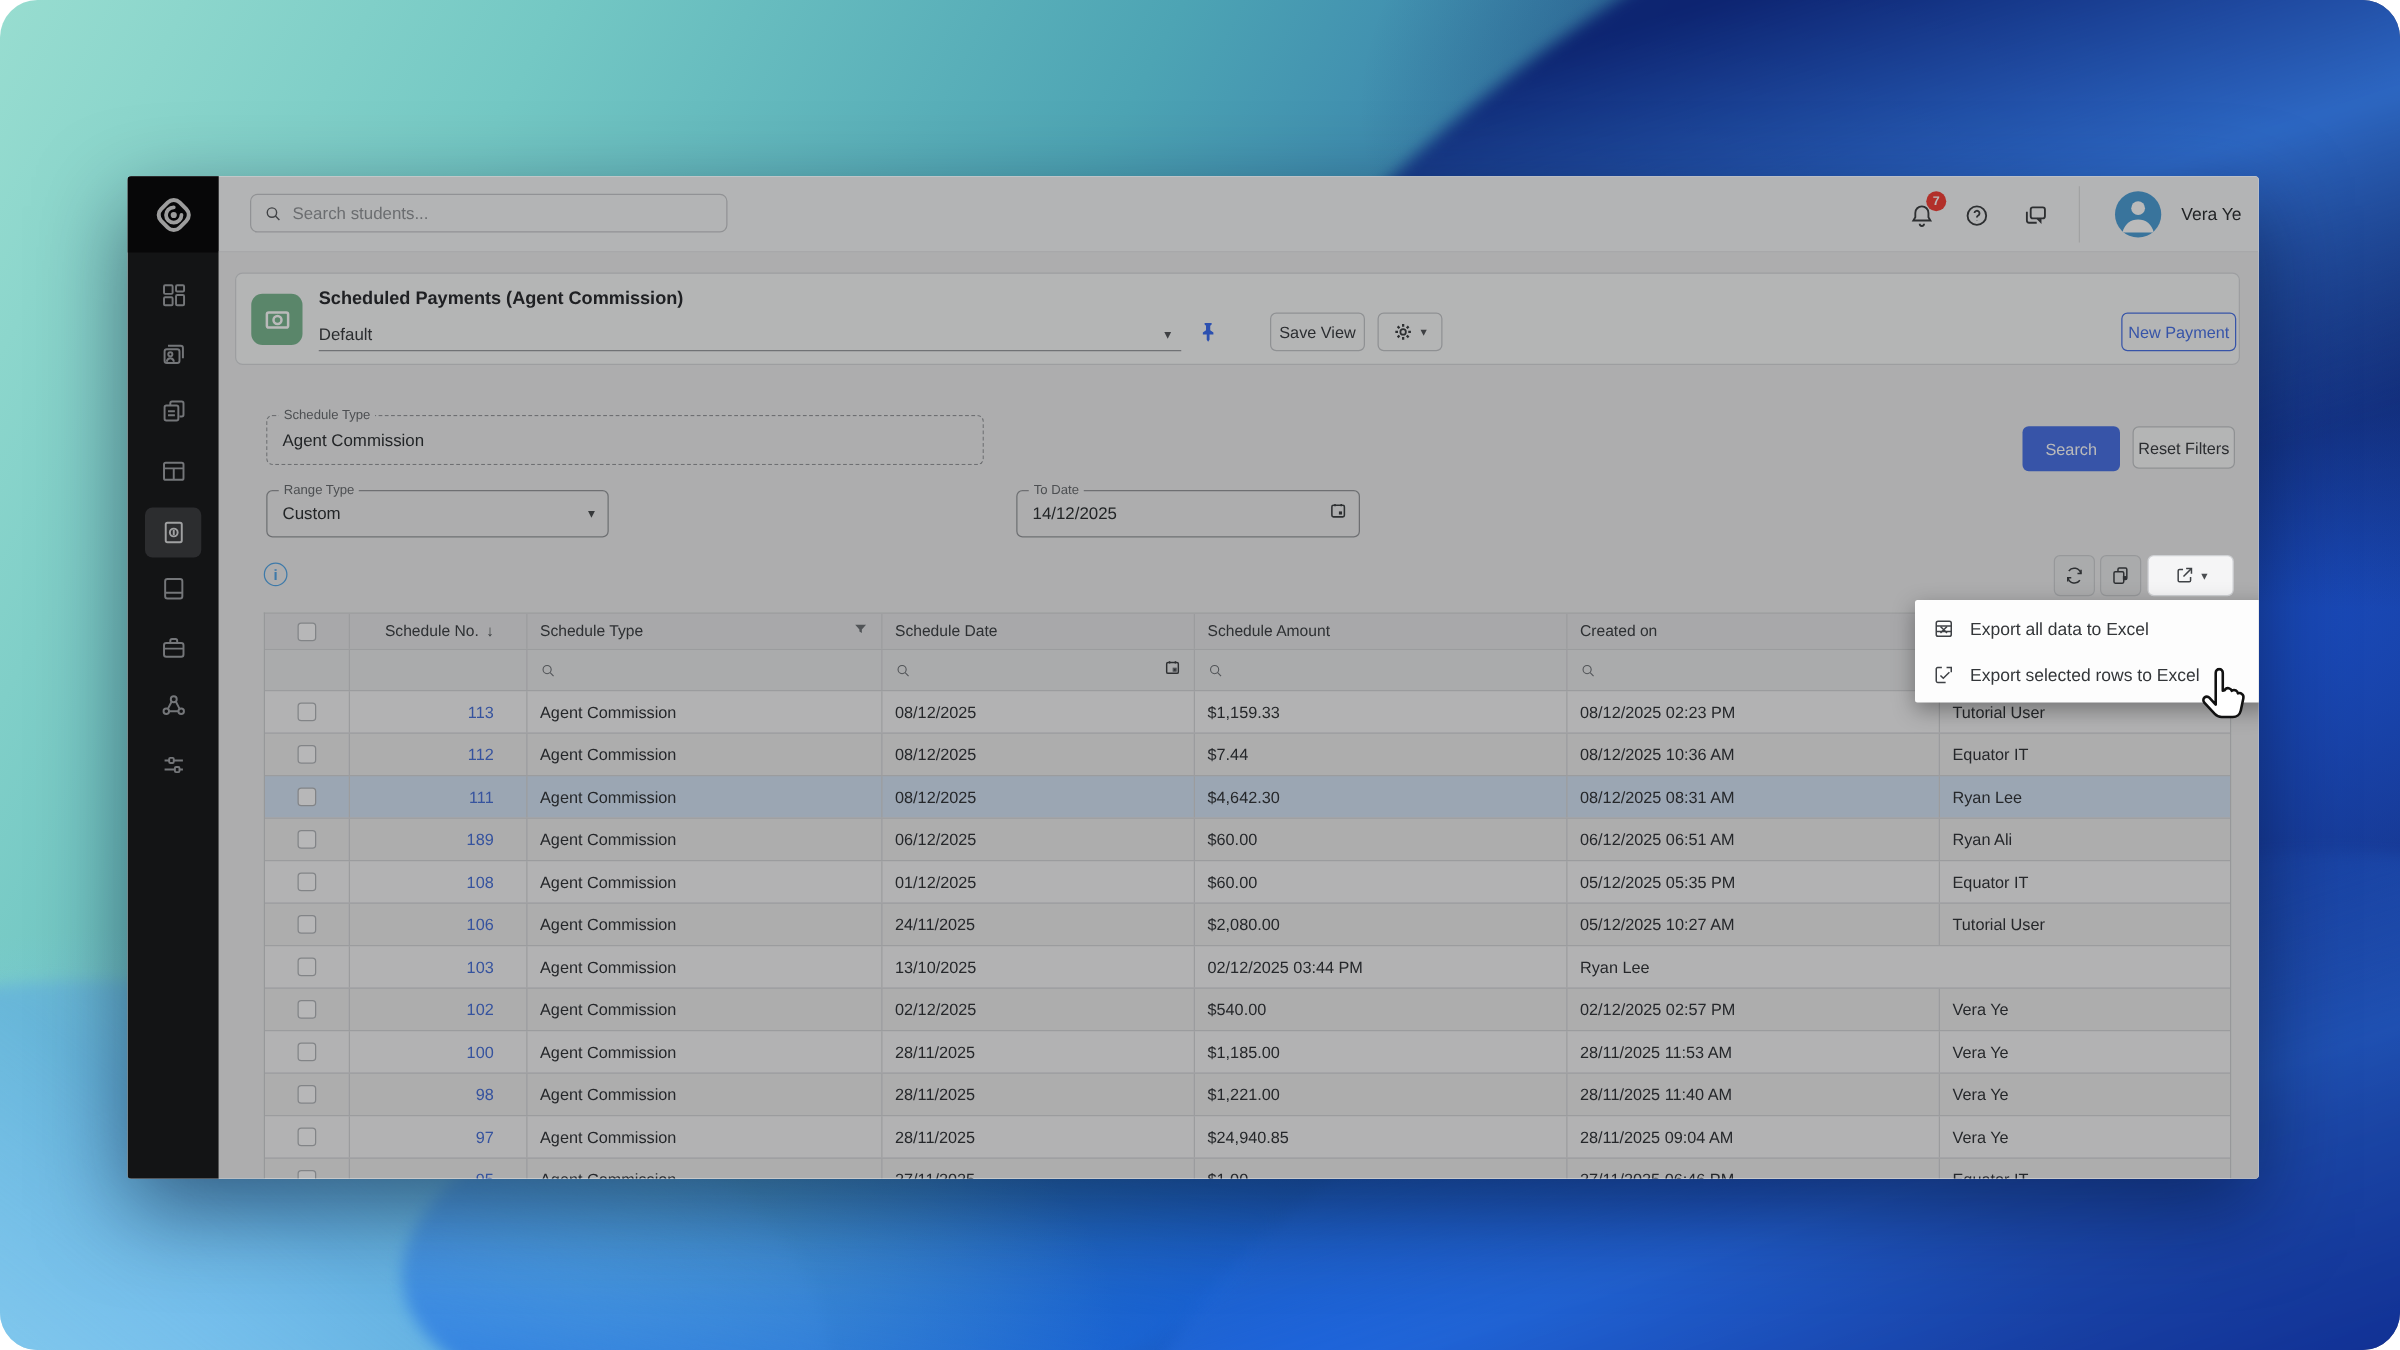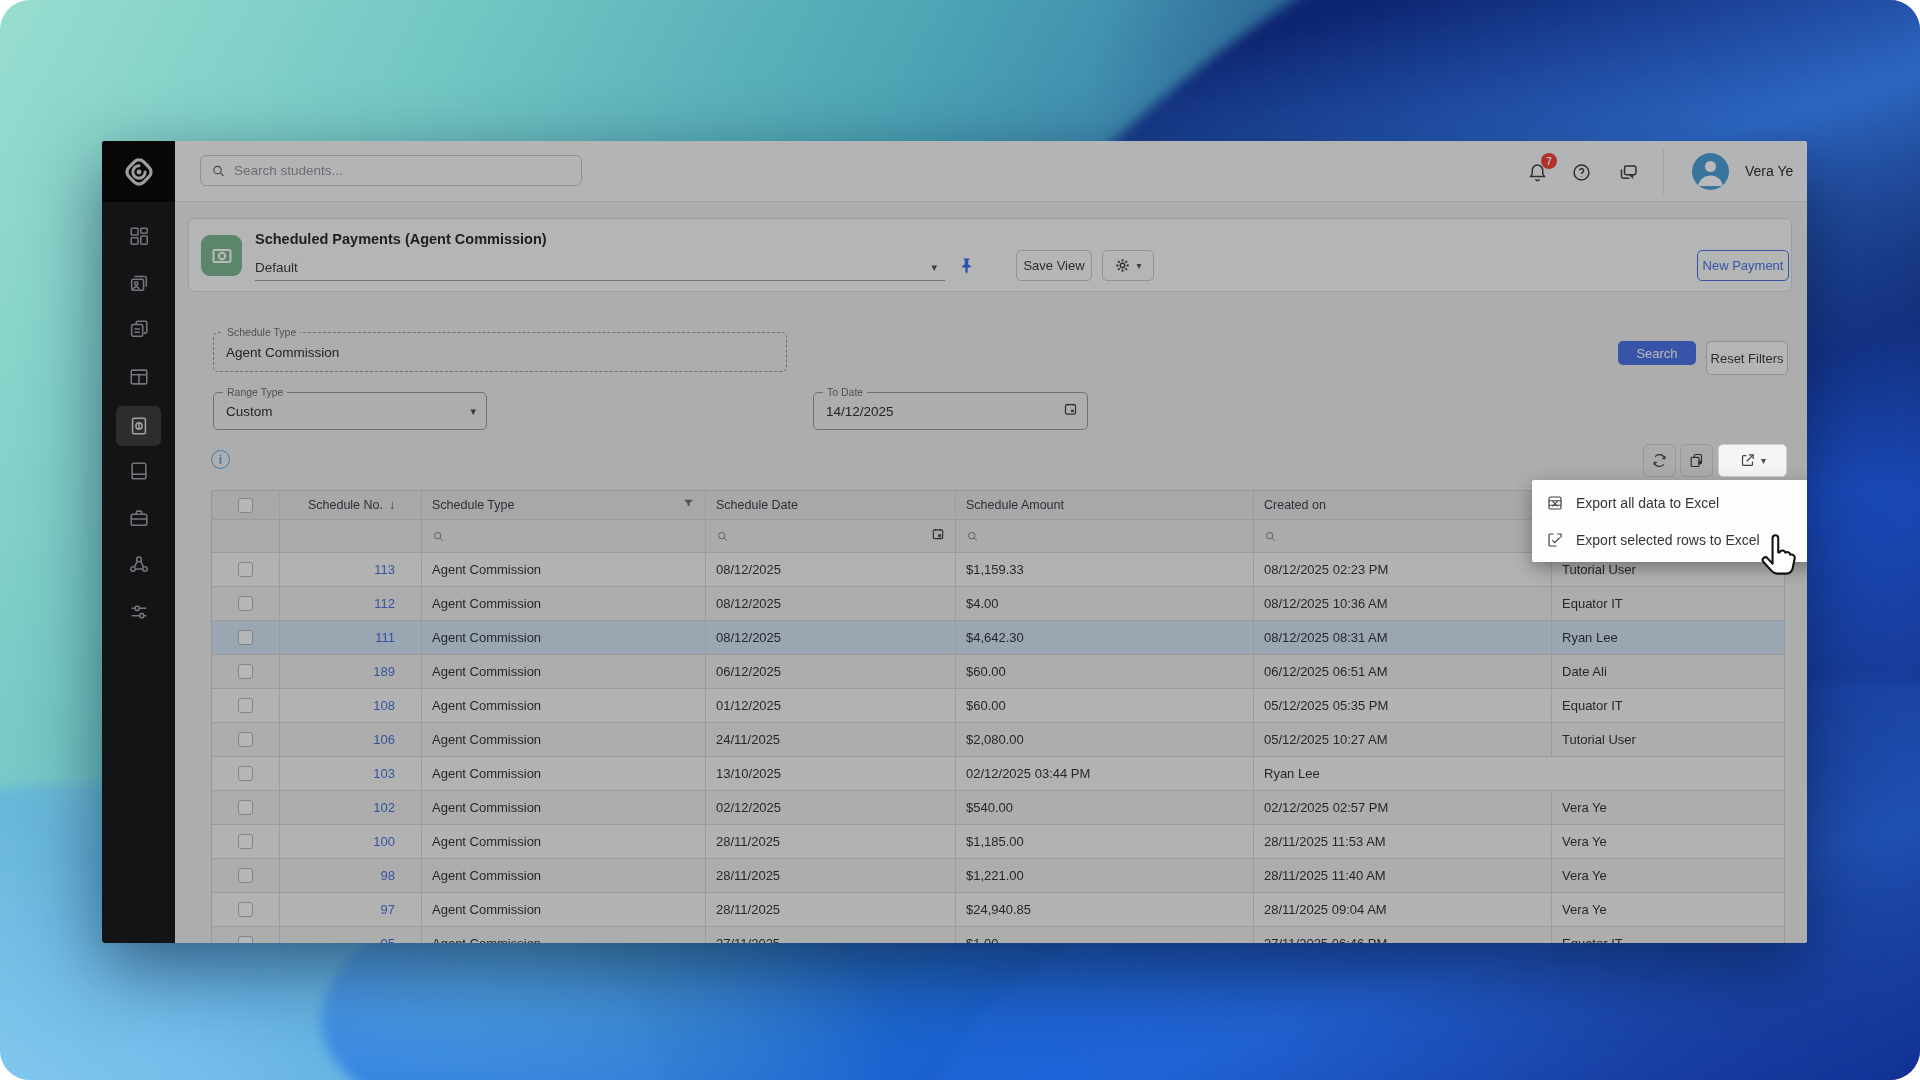--- a/index.html
+++ b/index.html
@@ -86,21 +86,21 @@
   .field .flabel { position:absolute; left:9px; top:-7px; background:#edeeef; padding:0 4px;
     font-size:10.5px; color:#6a6d71; }
   .field .fvalue { position:absolute; left:12px; top:50%; transform:translateY(-50%);
     font-size:13.5px; color:#2f3235; }
   .field .fcaret { position:absolute; right:10px; top:50%; transform:translateY(-50%); color:#4a4d50; font-size:11px; }
   .field .fcal { position:absolute; right:9px; top:50%; transform:translateY(-50%); }
   .f-schedule-type { left:38px; top:130px; width:574px; height:40px; }
   .f-range { left:38px; top:190px; width:274px; height:38px; }
   .f-from { left:337px; top:190px; width:275px; height:38px; }
   .f-to   { left:638px; top:190px; width:275px; height:38px; }
-  .search-btn { position:absolute; left:1443px; top:139px; width:78px; height:24px;
+  .search-btn { position:absolute; left:1443px; top:139px; width:78px; height:36px;
     background:var(--accent-blue,#4c74e6); color:#fff; border:none; border-radius:5px; font-size:13px;
     display:flex; align-items:center; justify-content:center; }
   .reset-btn { position:absolute; left:1531px; top:139px; width:82px; height:34px; }
 
   
   .info-icon { position:absolute; left:36px; top:248px; width:19px; height:19px; border-radius:50%;
     border:1.6px solid var(--info-blue,#55a7e8); color:var(--info-blue,#55a7e8); font-size:12px; font-weight:bold;
     display:flex; align-items:center; justify-content:center; }
   .tool-btn { position:absolute; top:242px; height:33px; border:1px solid #cfd1d4; border-radius:5px;
     background:#eaebec; display:flex; align-items:center; justify-content:center; gap:5px; }
@@ -428,21 +428,21 @@
           </div>
           <div class="trow">
             <div class="cell c-check">
               <span class="checkbox"></span>
             </div>
             <div class="cell c-no">
               <a class="rowlink" href="#">112</a>
             </div>
             <div class="cell c-type">Agent Commission</div>
             <div class="cell c-date">08/12/2025</div>
-            <div class="cell c-amt">$4.00</div>
+            <div class="cell c-amt">$7.44</div>
             <div class="cell c-created">08/12/2025 10:36 AM</div>
             <div class="cell c-by">Equator IT</div>
           </div>
           <div class="trow selected">
             <div class="cell c-check">
               <span class="checkbox"></span>
             </div>
             <div class="cell c-no">
               <a class="rowlink" href="#">111</a>
             </div>
@@ -456,21 +456,21 @@
             <div class="cell c-check">
               <span class="checkbox"></span>
             </div>
             <div class="cell c-no">
               <a class="rowlink" href="#">189</a>
             </div>
             <div class="cell c-type">Agent Commission</div>
             <div class="cell c-date">06/12/2025</div>
             <div class="cell c-amt">$60.00</div>
             <div class="cell c-created">06/12/2025 06:51 AM</div>
-            <div class="cell c-by">Date Ali</div>
+            <div class="cell c-by">Ryan Ali</div>
           </div>
           <div class="trow">
             <div class="cell c-check">
               <span class="checkbox"></span>
             </div>
             <div class="cell c-no">
               <a class="rowlink" href="#">108</a>
             </div>
             <div class="cell c-type">Agent Commission</div>
             <div class="cell c-date">01/12/2025</div>

